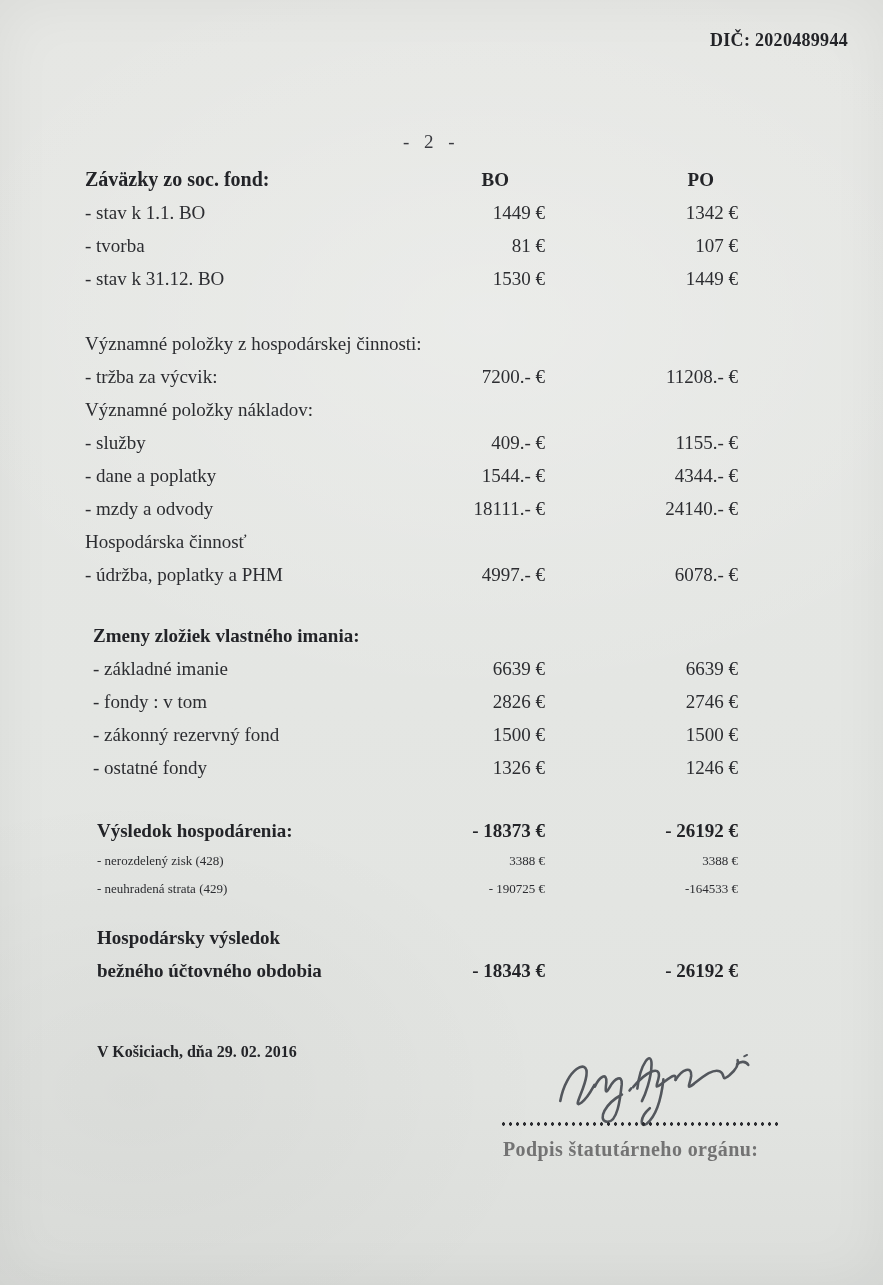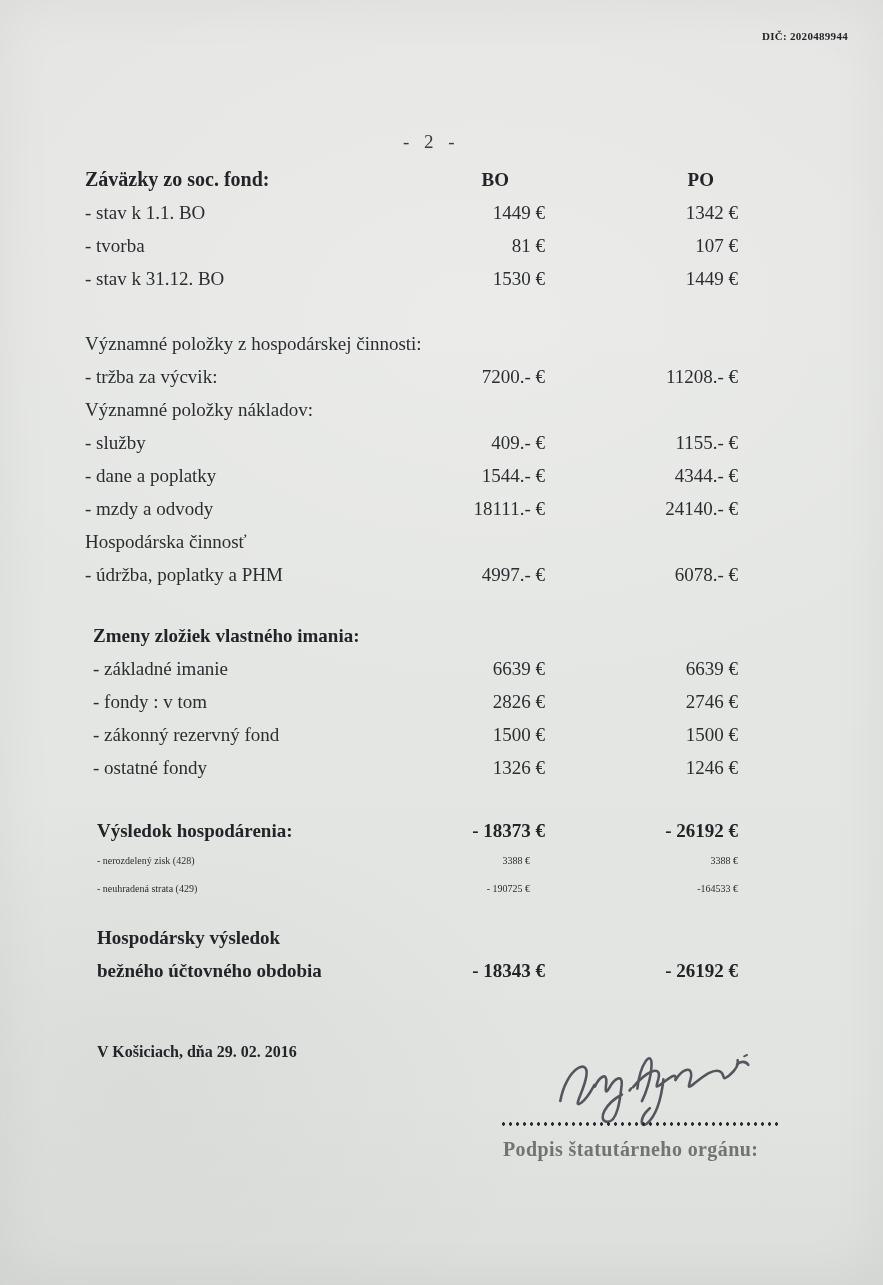--- a/index.html
+++ b/index.html
@@ -8,37 +8,37 @@
     font-family:"Liberation Serif","DejaVu Serif",serif;
     color:#2c2d31;
     background:
       radial-gradient(900px 600px at 55% 25%, rgba(255,255,255,0.22), rgba(0,0,0,0) 65%),
       radial-gradient(700px 500px at 15% 85%, rgba(0,0,0,0.035), rgba(0,0,0,0) 60%),
       linear-gradient(180deg,#e6e7e4 0%,#e4e6e3 55%,#e2e4e1 85%,#dcdedb 100%);
   }
   .paper{position:absolute;inset:0;box-shadow:inset 0 0 60px rgba(0,0,0,0.05);}
   .dic{
     position:absolute;top:30px;right:35px;
-    font-weight:700;font-size:11px;letter-spacing:0.3px;color:#232428;
+    font-weight:700;font-size:18px;letter-spacing:0.3px;color:#232428;
   }
   .pagenum{
     position:absolute;top:131px;left:403px;
     font-size:19px;letter-spacing:5px;color:#3a3b40;
   }
   .content{position:absolute;top:163px;left:85px;width:653px;}
   .row{display:flex;height:33px;line-height:33px;font-size:19px;}
   .lbl{flex:1 1 auto;min-width:0;white-space:nowrap;text-align:left;}
   .val{flex:0 0 auto;text-align:right;white-space:nowrap;}
   .bo{width:160px;}
   .po{width:193px;}
   .b{font-weight:700;color:#232428;}
   .head .lbl{font-size:20px;}
   .head .bo{padding-right:36px;box-sizing:border-box;}
   .head .po{padding-right:24px;box-sizing:border-box;}
-  .small{height:28px;line-height:28px;font-size:10px;gap:15px;}
+  .small{height:28px;line-height:28px;font-size:13px;}
   .g32{margin-top:32px;} .g28{margin-top:28px;} .g30{margin-top:30px;align-items:flex-end;} .g18{margin-top:18px;}
   .ind8 .lbl{padding-left:8px;} .ind12 .lbl{padding-left:12px;}
   .date{
     position:absolute;top:1043px;left:97px;
     font-weight:700;font-size:16px;color:#232428;
   }
   .sig-svg{position:absolute;left:543px;top:1040px;}
   .dotline{
     position:absolute;left:500px;top:1121px;width:280px;height:6px;
     background-image:radial-gradient(circle,#2b2c30 1.5px,rgba(0,0,0,0) 1.9px);

